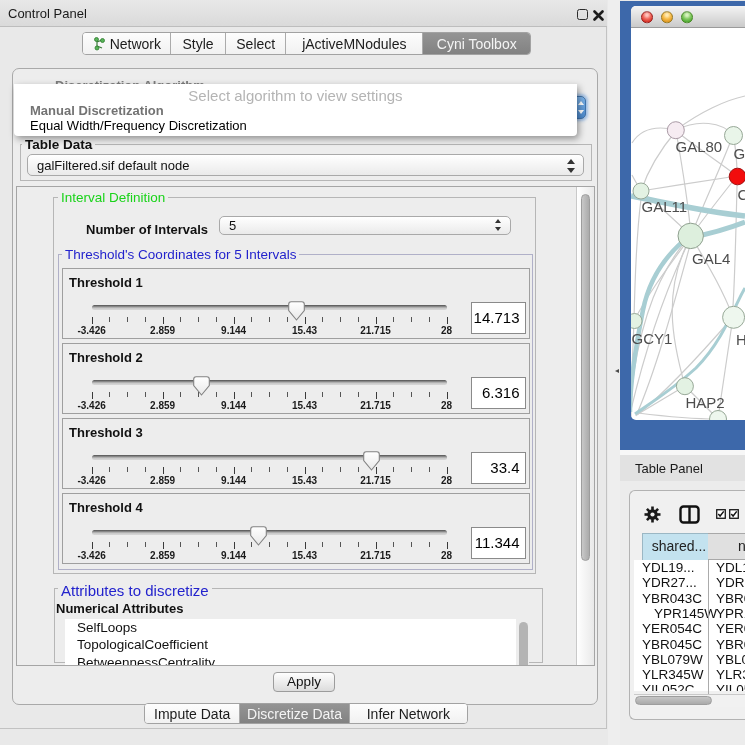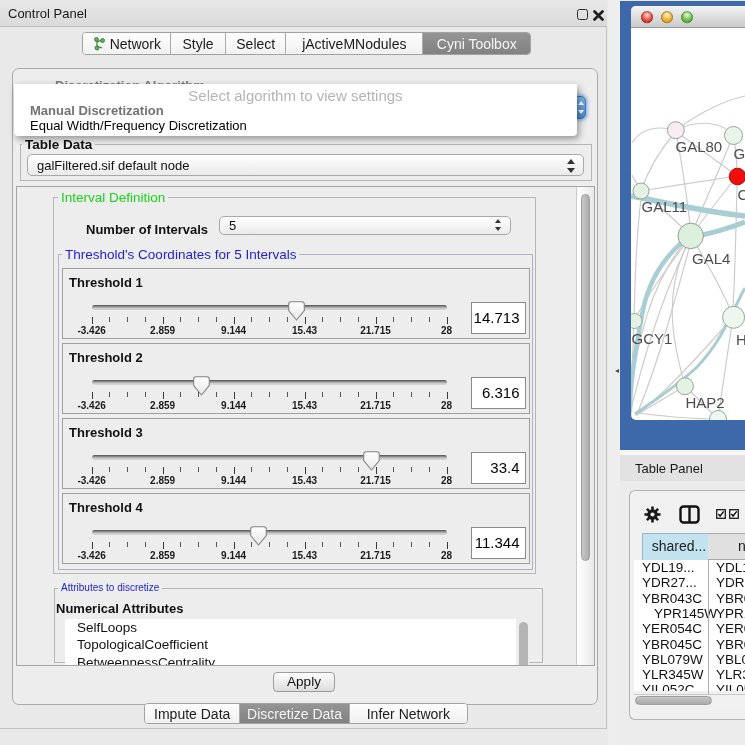--- a/index.html
+++ b/index.html
@@ -306,21 +306,21 @@
               <stop offset="0" stop-color="#ffffff"></stop>
               <stop offset="1" stop-color="#e8e8e8"></stop>
             </linearGradient>
           </defs>
           <path d="M 3.2 0.7 L 13.8 0.7 Q 16.3 0.7 16.3 3.2 L 16.3 9.6 L 8.5 19 L 0.7 9.6 L 0.7 3.2 Q 0.7 0.7 3.2 0.7 Z" fill="url(#thg4)" stroke="#828282" stroke-width="1.1"></path>
         </svg>
         <div class="vbox">11.344</div>
       </div>
 
 <div class="grp" style="left:36.5px; top:401px; width:489px; height:75px;"></div>
-<div class="gtitle" style="left:41px; top:395px; font-size:10px; color:#2323cd;">Attributes to discretize</div>
+<div class="gtitle" style="left:41px; top:395px; font-size:15px; color:#2323cd;">Attributes to discretize</div>
 <div style="position:absolute; left:39px; top:414px; font-size:13px; font-weight:bold; color:#111;">Numerical Attributes</div>
 <div id="alist" style="left:48px; top:431.5px; width:451px; height:48px;">
   <div>SelfLoops</div>
         <div>TopologicalCoefficient</div>
         <div>BetweennessCentrality</div>
 </div>
 <div style="position:absolute; left:499px; top:431.5px; width:13px; height:48px; background:#ededed;"></div>
 <div style="position:absolute; left:501.5px; top:435px; width:9px; height:45px; background:#b4b4b4; border-radius:4.5px 4.5px 0 0;"></div>
 </div>
 </div>

